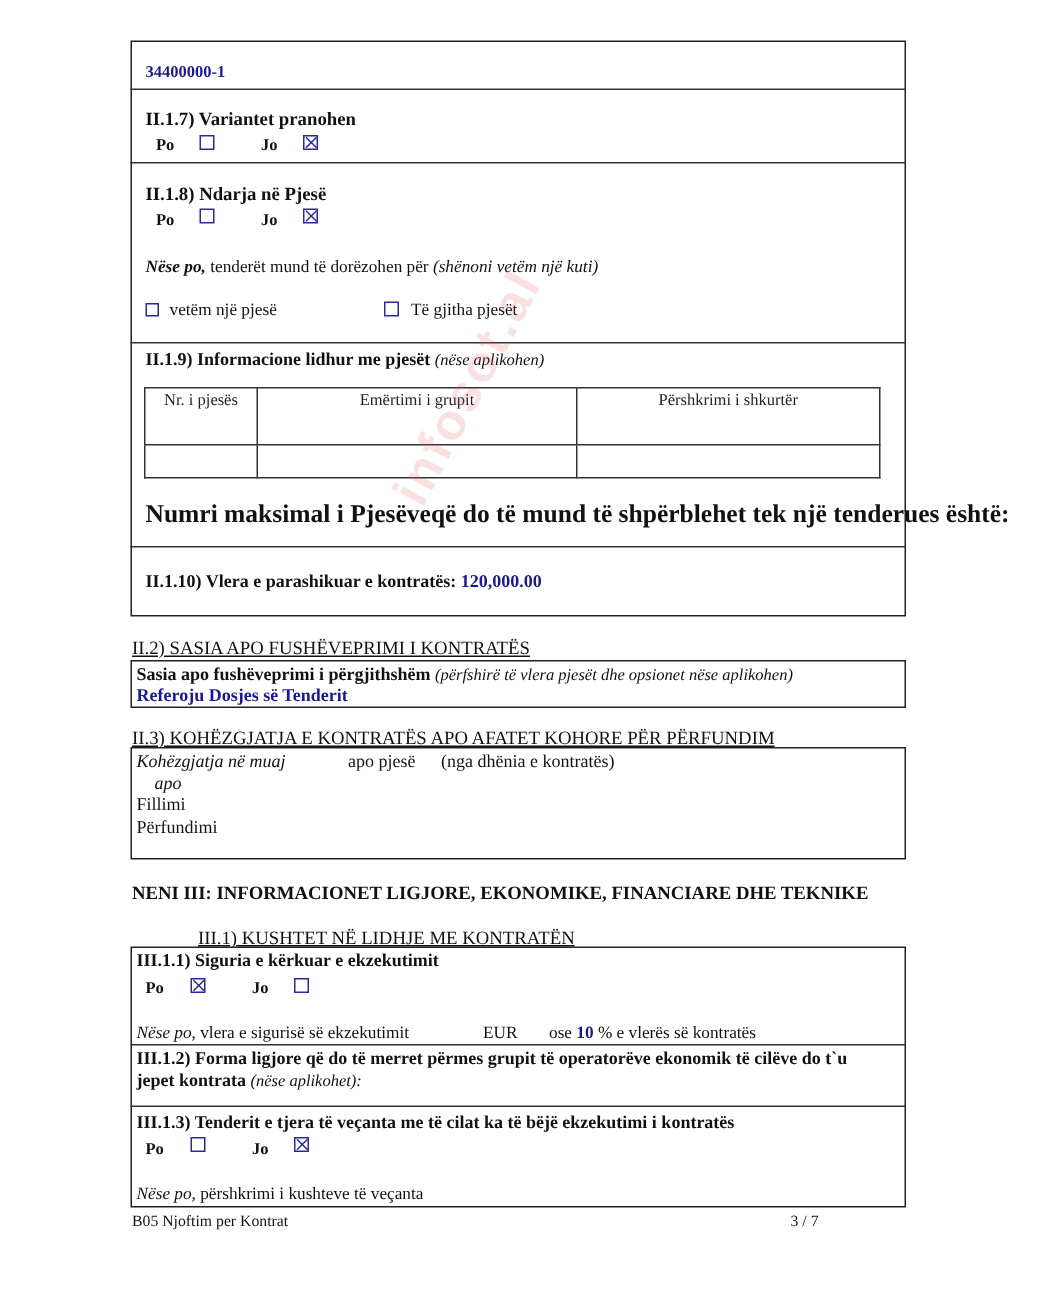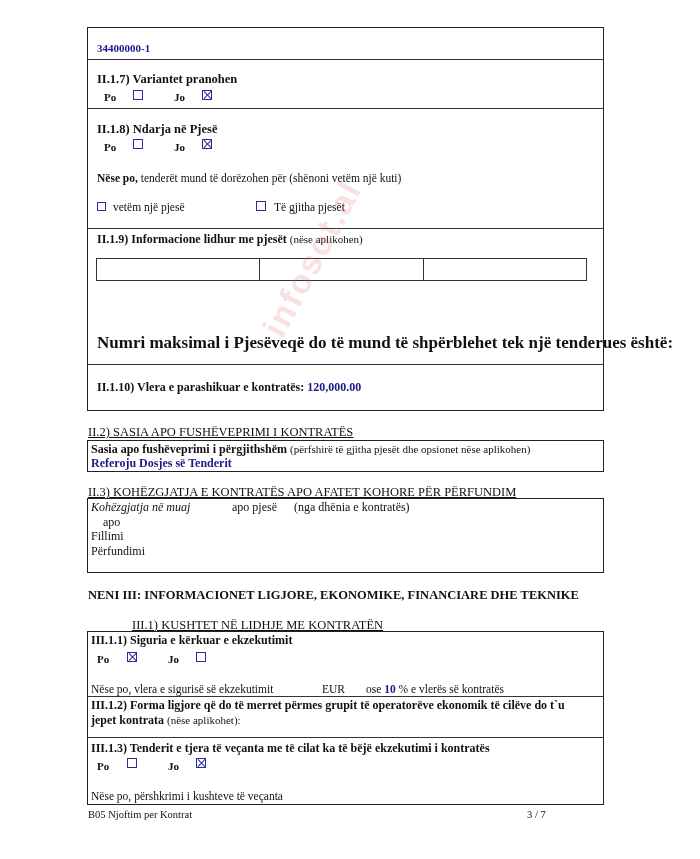--- a/index.html
+++ b/index.html
@@ -2,21 +2,21 @@
 <html><head>
 <meta charset="utf-8">
 <style>
   html, body { margin: 0; padding: 0; background: #ffffff; }
   body { width: 700px; height: 859px; position: relative; overflow: hidden;
          font-family: "Liberation Serif", "DejaVu Serif", serif; color: #111; }
   .box { position: absolute; border: 1px solid #222; box-sizing: border-box; }
   .hline { position: absolute; height: 0; border-top: 1px solid #333; }
   .t { position: absolute; white-space: nowrap; font-size: 12px; line-height: 14px; text-align: right; }
   .b { font-weight: bold; }
-  .i { }
+  .i { font-style: italic; }
   .blue { color: #1a1a8c; }
   .sm { font-size: 11px; }
   .hd { font-size: 12.5px; }
   .cb { position: absolute; width: 10px; height: 10px; border: 1px solid #2a2a9a; box-sizing: border-box; background: #fff; }
   .cb.checked::before, .cb.checked::after {
     content: ""; position: absolute; left: 4px; top: -1px; width: 1px; height: 10px; background: #2a2a9a;
   }
   .cb.checked::before { transform: rotate(45deg); }
   .cb.checked::after { transform: rotate(-45deg); }
   .u { text-decoration: underline; }
@@ -59,40 +59,45 @@
 <div class="cb" style="left:256px; top:201px;"></div>
 <div class="t" style="left:274px; top:200px; font-size:11.5px;">Të gjitha pjesët</div>
 
 <div class="t" style="left:97px; top:232px;">
   <span class="b">II.1.9) Informacione lidhur me pjesët</span>
   <span class="i sm">(nëse aplikohen)</span>
 </div>
 
 <table class="parts">
   <tbody>
+      <tr style="height:38px;">
+    <td style="width:70px;">Nr. i pjesës</td>
+    <td style="width:208px;">Emërtimi i grupit</td>
+    <td>Përshkrimi i shkurtër</td>
+  </tr>
   <tr style="height:22px;">
     <td></td>
     <td></td>
     <td></td>
   </tr>
 </tbody>
   </table>
 
 <div class="t b" style="left:97px; top:336px; font-size:17px;">Numri maksimal i Pjesëveqë do të mund të shpërblehet tek një tenderues është:</div>
 
 <div class="t b" style="left:97px; top:380px; font-size:12px;">
   <span>II.1.10) Vlera e parashikuar e kontratës:</span>
   <span class="blue">120,000.00</span>
 </div>
 
 <div class="t u" style="left:88px; top:425px; font-size:12.5px;">II.2) SASIA APO FUSHËVEPRIMI I KONTRATËS</div>
 <div class="box" style="left:87px; top:440px; width:517px; height:32px;"></div>
 <div class="t" style="left:91px; top:442px;">
   <span class="b">Sasia apo fushëveprimi i përgjithshëm</span>
-  <span class="i" style="font-size:11px;">(përfshirë të gjitha pjesët dhe opsionet nëse aplikohen)</span>
+  <span class="i" style="font-size:11px;">(përfshirë të vlera pjesët dhe opsionet nëse aplikohen)</span>
 </div>
 <div class="t b blue" style="left:91px; top:456px;">Referoju Dosjes së Tenderit</div>
 
 <div class="t u" style="left:88px; top:485px; font-size:12.5px;">II.3) KOHËZGJATJA E KONTRATËS APO AFATET KOHORE PËR PËRFUNDIM</div>
 <div class="box" style="left:87px; top:498px; width:517px; height:75px;"></div>
 <div class="t" style="left:91px; top:500px;font-style:italic;">Kohëzgjatja në muaj</div>
 <div class="t" style="left:232px; top:500px;">apo pjesë</div>
 <div class="t" style="left:294px; top:500px;">(nga dhënia e kontratës)</div>
 <div class="t i" style="left:103px; top:515px;">apo</div>
 <div class="t" style="left:91px; top:529px;">Fillimi</div>

